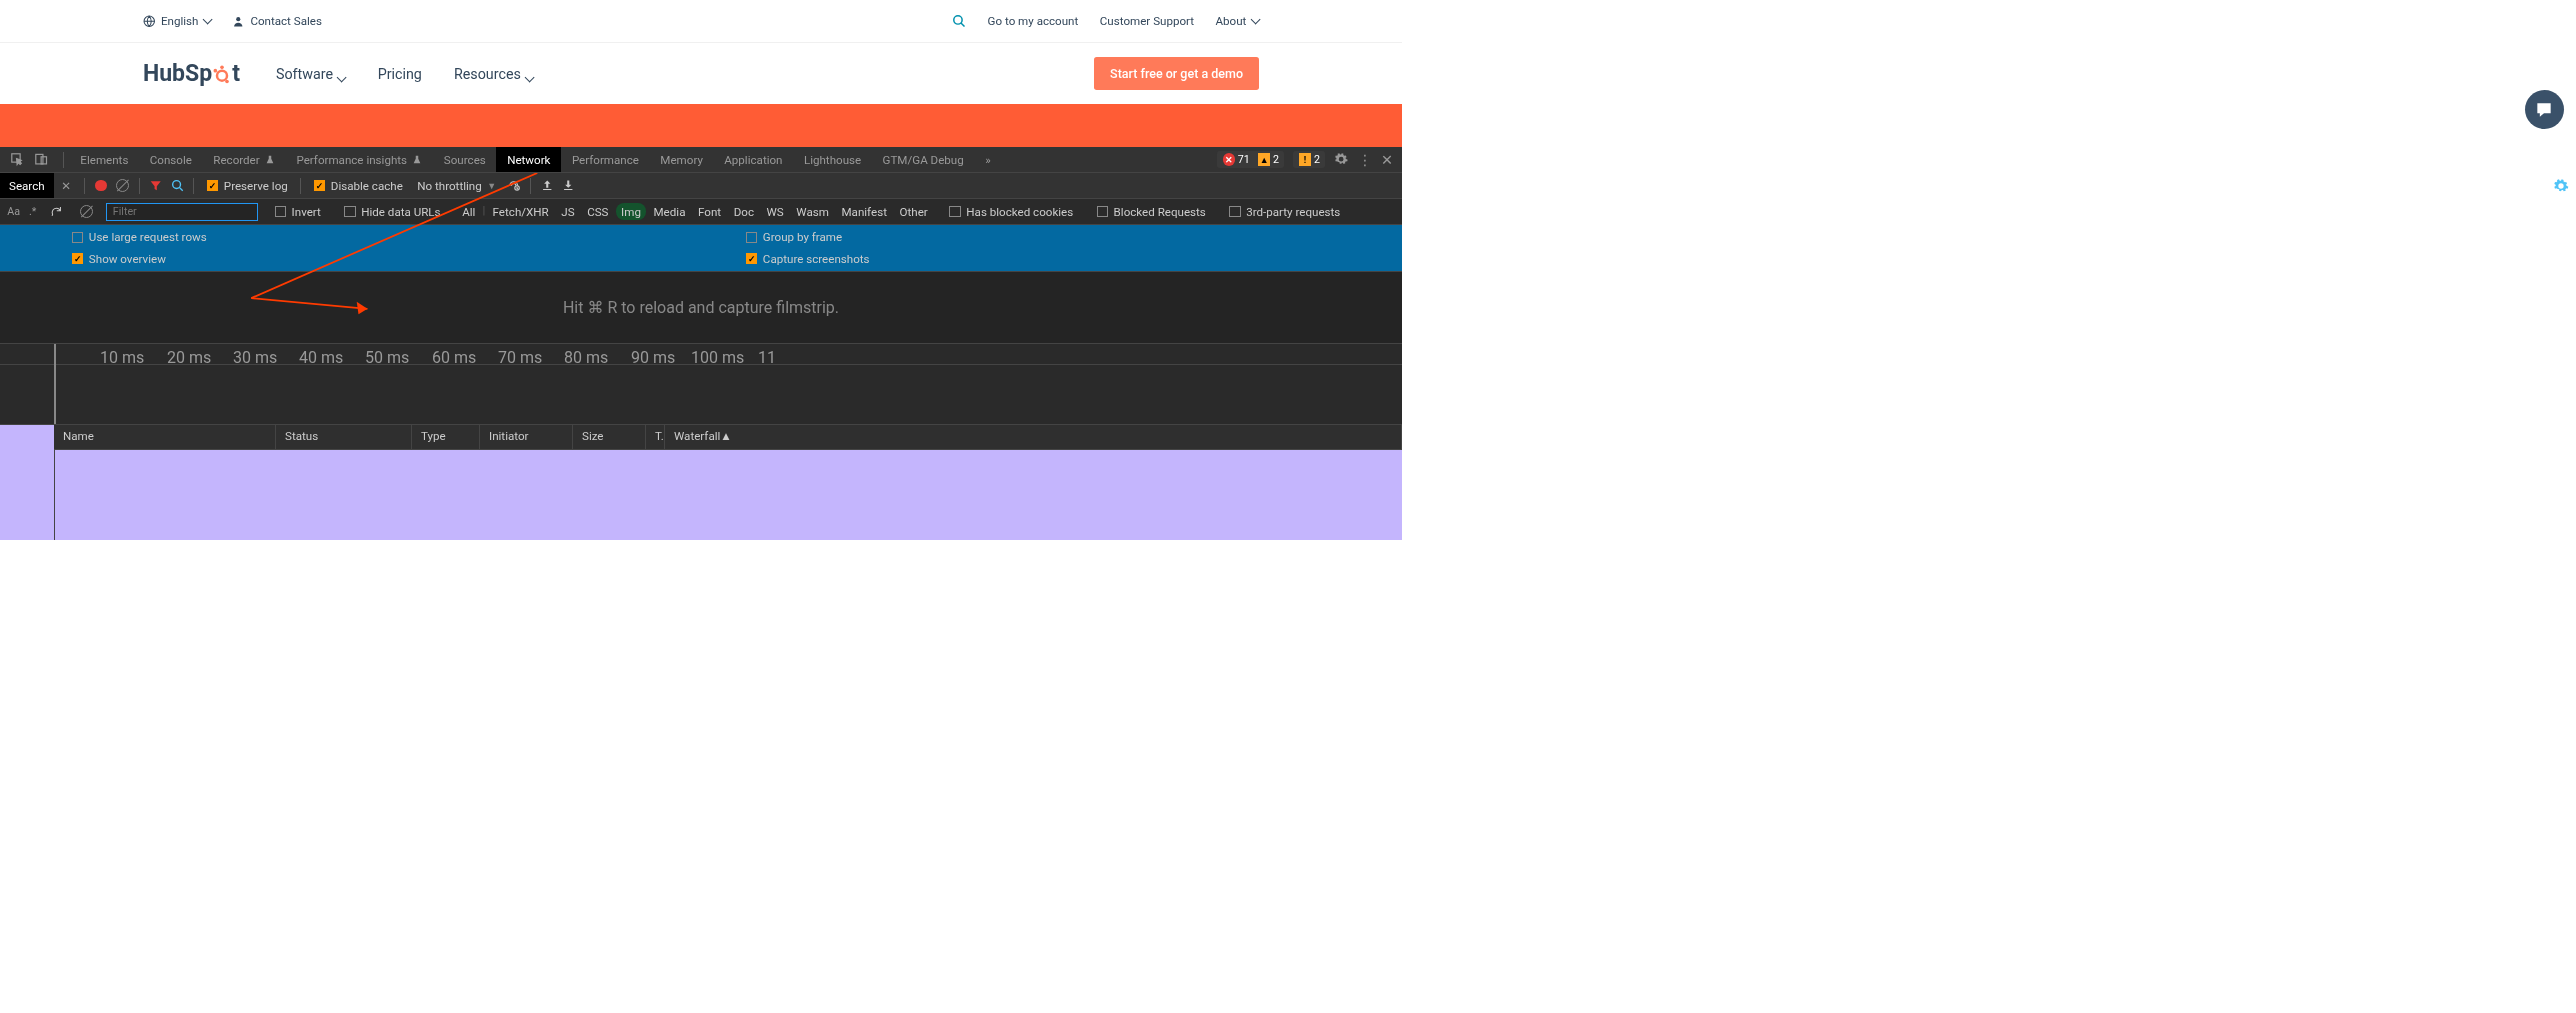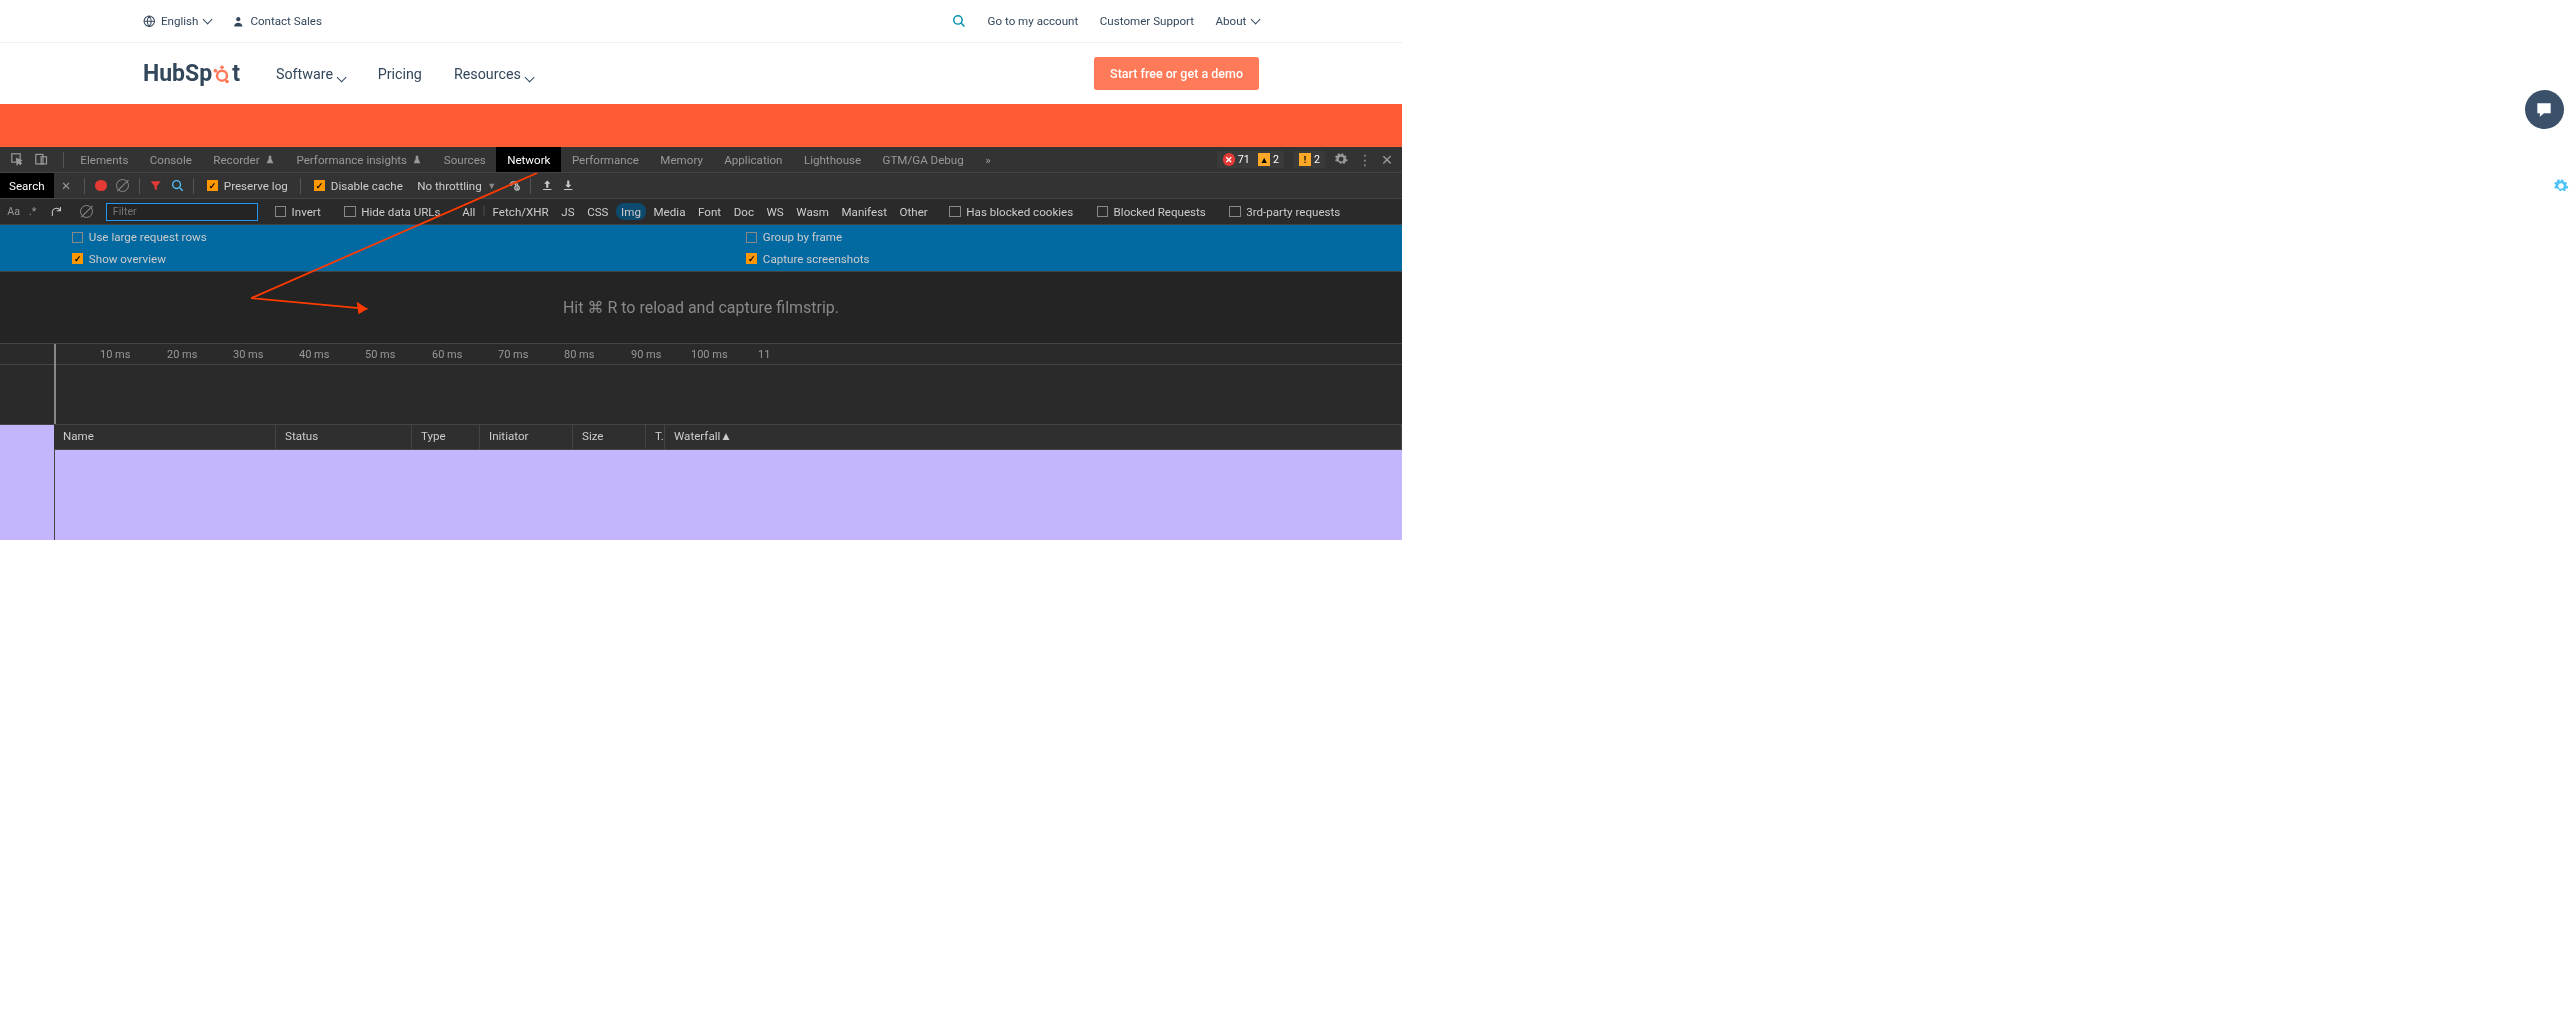--- a/index.html
+++ b/index.html
@@ -42,27 +42,27 @@
 .funnel{color:#e53935}
 .divider{width:0.9px;height:16px;background:#555;margin:0 5.4px}
 .chk{display:flex;align-items:center;gap:5.4px;padding:0 7.2px;color:#ccc}
 .chk-box{width:11.6px;height:11.6px;background:#ff9800;display:flex;align-items:center;justify-content:center;color:#000;font-size:9px;font-weight:bold}
 .chk-empty{width:11.6px;height:11.6px;border:0.9px solid #888}
 .throttle{color:#ccc;padding:0 7.2px;display:flex;align-items:center;gap:5.4px}
 .toolbar2{height:26px;background:#2a2a2a;display:flex;align-items:center;padding:0 7.2px;gap:9px;border-bottom:0.9px solid #444}
 .filter-input{width:152px;height:18px;background:#242424;border:0.9px solid #2196f3;color:#888;padding:0 5.4px;font-size:10.7px}
 .type-filters{display:flex;gap:1.8px}
 .type-filter{padding:1.8px 5.4px;cursor:pointer;color:#ccc}
-.type-filter.active{background:#0c4a6e;border-radius:8px}
+.type-filter.active{background:#14532d;border-radius:8px}
 .options-row{background:#0369a1;display:flex;border-bottom:0.9px solid #444}
 .options-col{flex:1;padding:5.4px 10.7px;display:flex;flex-direction:column;gap:7.2px}
 .filmstrip{height:72px;background:#242424;display:flex;align-items:center;justify-content:center;color:#888;font-size:16px;border-bottom:0.9px solid #444;position:relative}
 .arrow-svg{position:absolute;pointer-events:none}
 .timeline{height:81px;background:#2a2a2a;border-bottom:0.9px solid #444;position:relative}
-.timeline-header{height:20px;display:flex;position:relative;font-size:11px;color:#999}
+.timeline-header{height:20px;display:flex;position:relative;font-size:16px;color:#999}
 .time-tick{position:absolute;top:3.6px}
 .timeline-body{height:61px;border-top:0.9px solid #444}
 .net-table{background:#c4b5fd}
 .net-head{height:25px;display:flex;background:#2f2f2f;border-bottom:0.9px solid #444;font-size:11.6px;color:#ccc}
 .net-col{padding:4.5px 9px;border-right:0.9px solid #444}
 .net-body{height:90px}
 .settings-gear{position:absolute;right:5.4px;width:16px;height:16px}
 svg{display:block}
 .search-icon{width:14.3px;height:14.3px}
 </style>

